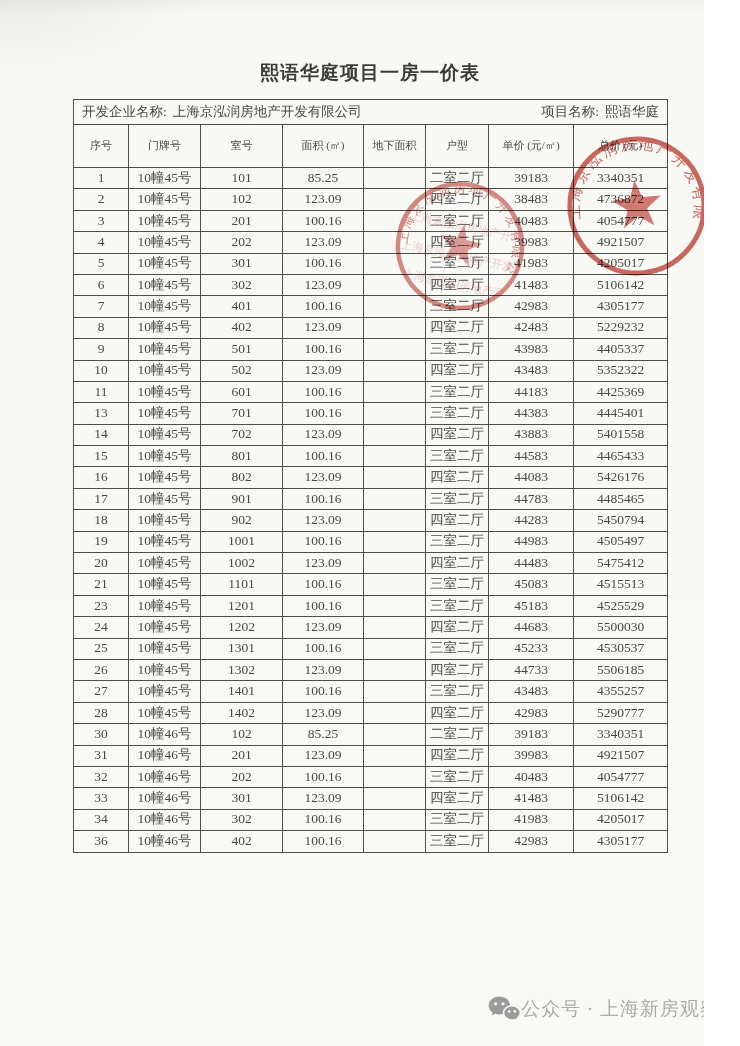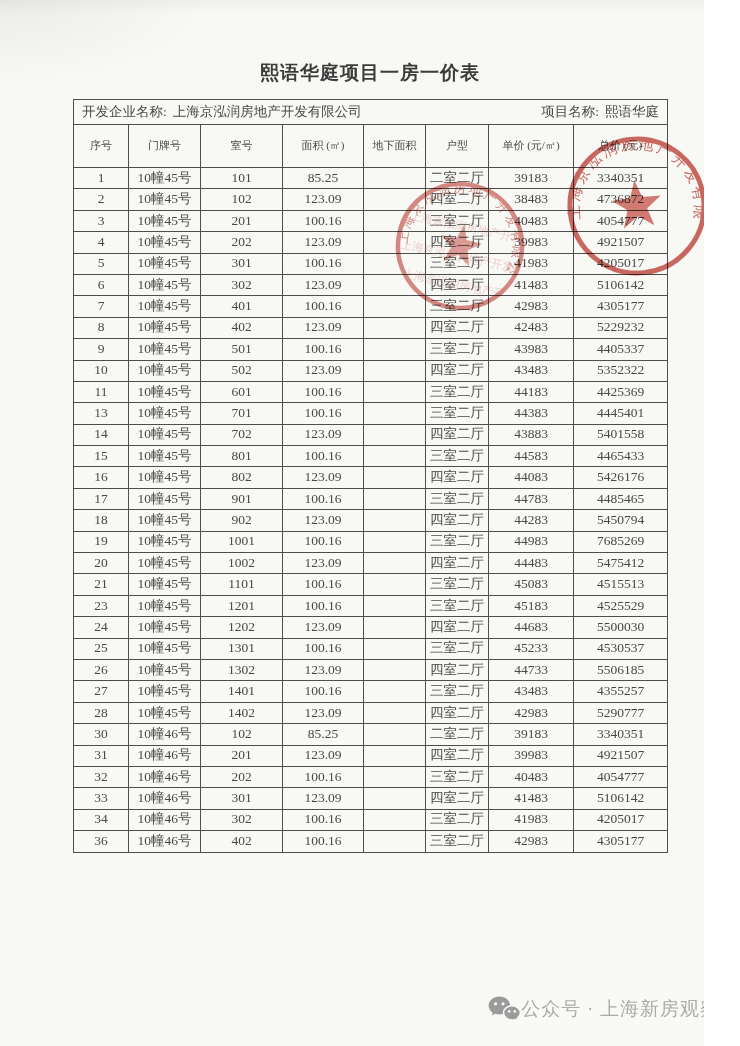--- a/index.html
+++ b/index.html
@@ -264,21 +264,21 @@
           <td>5450794</td>
         </tr>
         <tr>
           <td>19</td>
           <td>10幢45号</td>
           <td>1001</td>
           <td>100.16</td>
           <td></td>
           <td>三室二厅</td>
           <td>44983</td>
-          <td>7685269</td>
+          <td>4505497</td>
         </tr>
         <tr>
           <td>20</td>
           <td>10幢45号</td>
           <td>1002</td>
           <td>123.09</td>
           <td></td>
           <td>四室二厅</td>
           <td>44483</td>
           <td>5475412</td>

